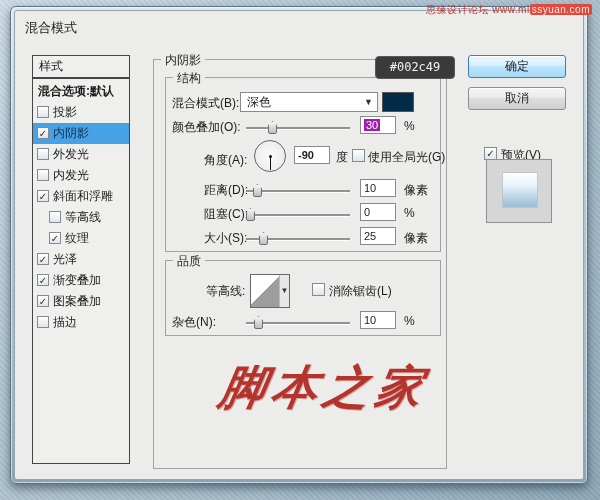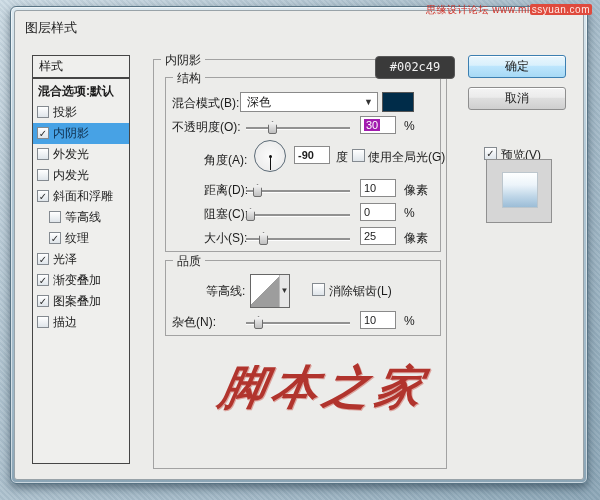--- a/index.html
+++ b/index.html
@@ -148,21 +148,21 @@
 <div id="stage">
 
   <div class="wm-top">
     <span>思缘设计论坛</span>
     <span>www.mi</span><span class="hl">ssyuan.com</span>
   </div>
 
   <div class="frame">
     <div class="content">
 
-      <div class="dlg-title">图层样式</div>
+      <div class="dlg-title">混合模式</div>
 
       <div class="sb-header">样式</div>
       <div class="sb-list" id="sb-list">
           <div class="sb-item no-cb"><span>混合选项:默认</span></div>
           <div class="sb-item"><span class="cb"></span><span>投影</span></div>
           <div class="sb-item selected"><span class="cb">✓</span><span>内阴影</span></div>
           <div class="sb-item"><span class="cb"></span><span>外发光</span></div>
           <div class="sb-item"><span class="cb"></span><span>内发光</span></div>
           <div class="sb-item"><span class="cb">✓</span><span>斜面和浮雕</span></div>
           <div class="sb-item indent"><span class="cb"></span><span>等高线</span></div>
@@ -179,21 +179,21 @@
         <div class="group" id="box-structure">
           <span class="legend">结构</span>
 
           <span class="lab" style="left:6px;top:17px;">混合模式(B):</span>
           <div class="dropdown" style="left:74px;top:14px;">
             <span>深色</span>
             <span class="arrow">▼</span>
           </div>
           <div class="swatch" style="left:216px;top:14px;background:#002c49;"></div>
 
-          <span class="lab" style="left:6px;top:41px;">不透明度(O):</span>
+          <span class="lab" style="left:6px;top:41px;">颜色叠加(O):</span>
           <div class="track" style="left:80px;top:49px;">
             <div class="thumb" style="left:22px;"></div>
           </div>
           <div class="field" style="left:194px;top:38px;"><span class="sel">30</span></div>
           <span class="unit" style="left:238px;top:41px;">%</span>
 
           <span class="lab" style="left:38px;top:74px;">角度(A):</span>
           <div class="dial" style="left:88px;top:62px;"></div>
           <div class="field" style="left:128px;top:68px;font-weight:bold;"><span>-90</span></div>
           <span class="unit" style="left:170px;top:71px;">度</span>

